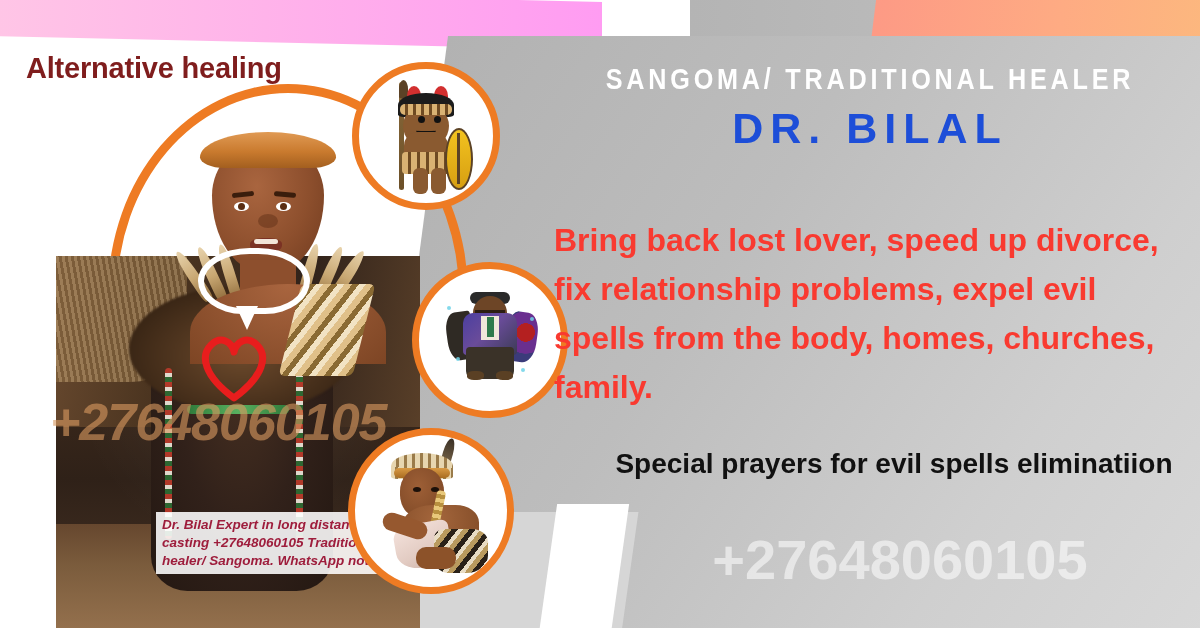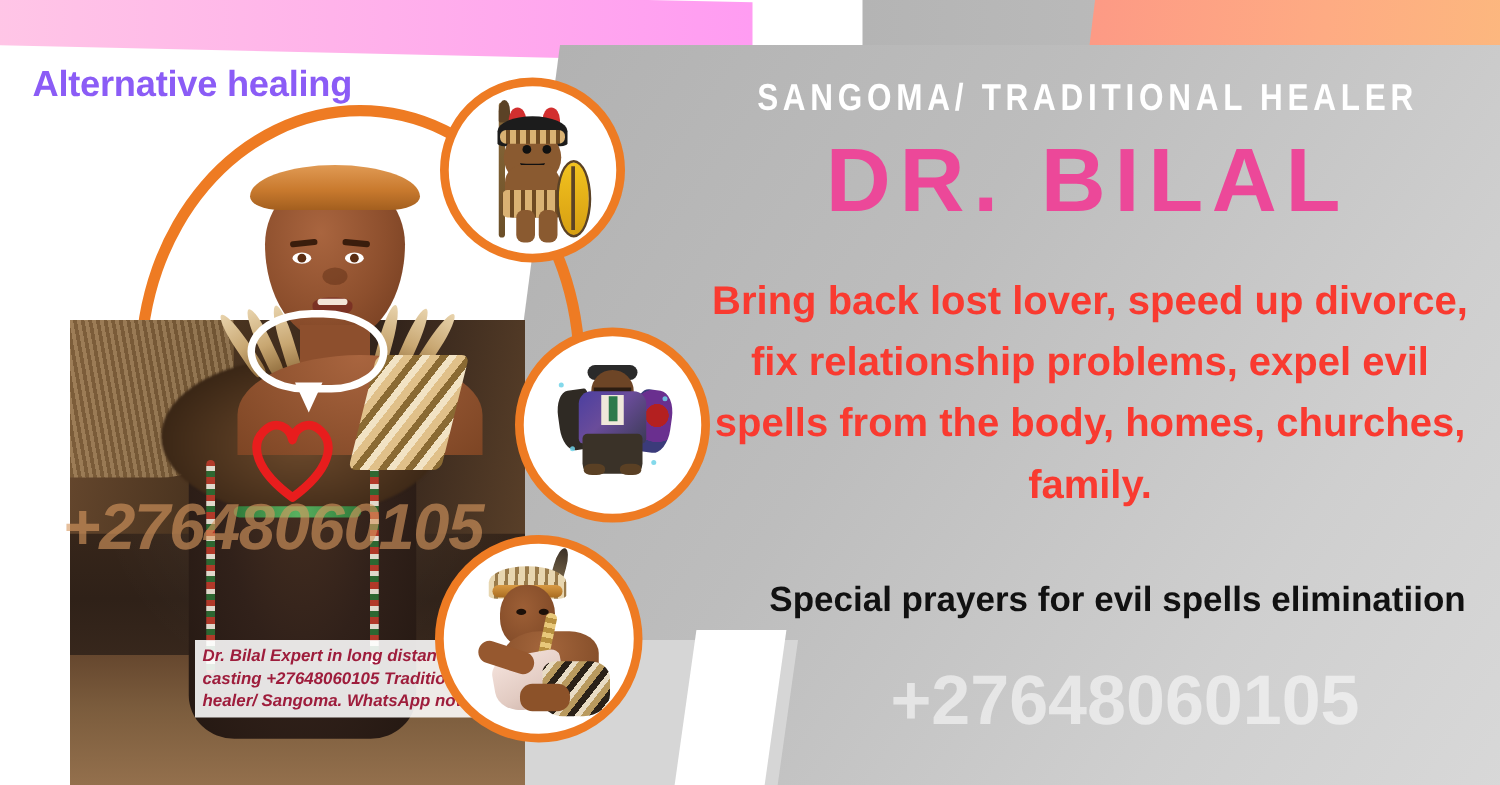--- a/index.html
+++ b/index.html
@@ -44,21 +44,21 @@
     position:absolute; left:548px; bottom:-6px; width:72px; height:130px;
     background:#ffffff;
     transform:skewX(-8deg);
   }
 
   
   .left-art { position:absolute; left:0; top:0; width:560px; height:628px; }
 
   .headline-alt {
     position:absolute; left:26px; top:52px;
-    font-size:29px; font-weight:bold; color:#8b5cf6; letter-spacing:-0.2px;
+    font-size:29px; font-weight:bold; color:#7f1d1d; letter-spacing:-0.2px;
     z-index:40;
   }
 
   
   .orange-arc {
     position:absolute; left:108px; top:84px; width:360px; height:420px;
     border:9px solid #ee7b23; border-radius:50%;
     background:transparent;
     clip-path: polygon(0 0, 100% 0, 100% 62%, 0 100%);
     z-index:5;
@@ -221,29 +221,29 @@
   .right-col { position:absolute; left:540px; top:0; width:660px; height:628px; z-index:30; }
 
   .title-small {
     position:absolute; left:0; top:62px; width:660px; text-align:center;
     font-size:30px; font-weight:bold; color:#ffffff;
     letter-spacing:4.5px; font-stretch:condensed;
     transform:scaleX(.84); transform-origin:center;
   }
   .title-big {
     position:absolute; left:0; top:104px; width:660px; text-align:center;
-    font-size:72px; font-weight:bold; color:#ec4899; letter-spacing:7px;
+    font-size:43px; font-weight:bold; color:#1d4ed8; letter-spacing:7px;
   }
   .body-red {
-    position:absolute; left:14px; top:216px; width:636px; text-align:center;
+    position:absolute; left:14px; top:216px; width:636px; text-align:left;
     font-size:32px; font-weight:bold; color:#f93a30; line-height:49px;
   }
   .body-black {
     position:absolute; left:54px; top:442px; width:600px; text-align:center;
-    font-size:28px; font-weight:bold; color:#111111; line-height:44px;margin-top:16px;
+    font-size:28px; font-weight:bold; color:#111111; line-height:44px;
   }
   .big-number {
     position:absolute; left:60px; top:527px; width:600px; text-align:center;
     font-size:56px; font-weight:bold; color:rgba(255,255,255,.55); letter-spacing:0px;
   }
 </style>
 </head>
 <body>
 
 <div id="poster">

